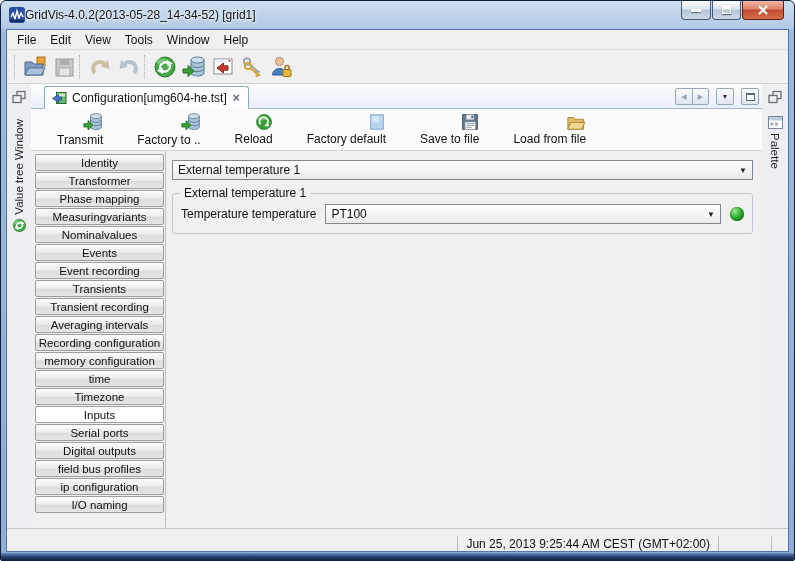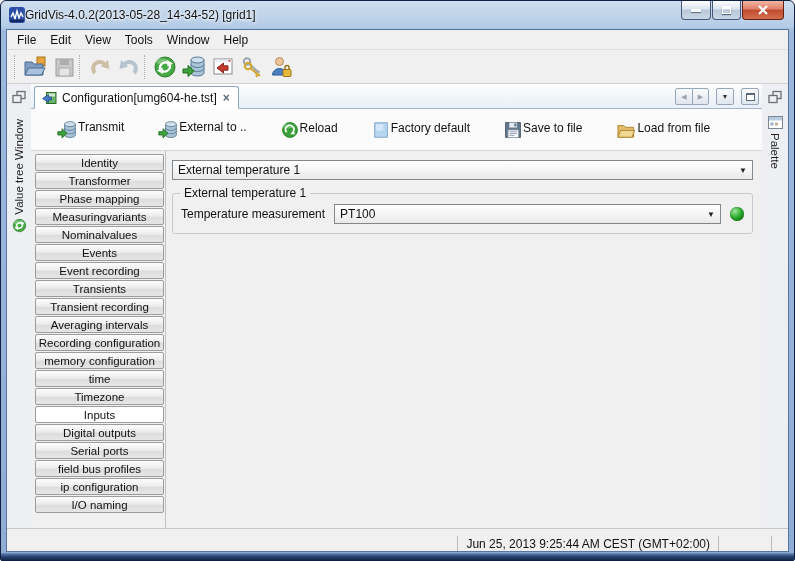--- a/index.html
+++ b/index.html
@@ -41,36 +41,36 @@
   .sidestrip { width:24px; background:#edeff2; display:flex; flex-direction:column; align-items:center; flex:none; }
   .sidestrip.right { width:26px; }
   .dockbtn { margin:5px 0 4px; width:18px; height:16px; display:flex; align-items:center; justify-content:center; }
   .vlabel-up { writing-mode:vertical-rl; transform:rotate(180deg); font-size:11.5px; color:#222; margin:4px 0 3px; }
   .vlabel-down { writing-mode:vertical-rl; font-size:11.5px; color:#222; margin:3px 0; }
   .stripbtn { display:flex; flex-direction:column; align-items:center; margin-top:6px; }
 
   .center { flex:1; min-width:0; display:flex; flex-direction:column; }
 
   .tabbar { height:25px; background:linear-gradient(180deg,#fcfdfe 0%,#e9eff7 100%); border-bottom:1px solid #a4b6cc; display:flex; align-items:flex-end; flex:none; }
-  .tab { margin:2px 0 -1px 3px; height:23px; background:#fff; border:1px solid #8ba5c4; border-bottom:1px solid #fff; border-radius:3px 3px 0 0; display:flex; align-items:center; gap:5px; padding:0 7px; }
+  .tab { margin:2px 0 -1px 13px; height:23px; background:#fff; border:1px solid #8ba5c4; border-bottom:1px solid #fff; border-radius:3px 3px 0 0; display:flex; align-items:center; gap:5px; padding:0 7px; }
   .tab-label { font-size:12px; }
   .tab-close { color:#5a6a7a; font-weight:bold; font-size:12px; line-height:12px; padding:0 1px; }
   .tabctrls { margin-left:auto; display:flex; align-items:center; gap:3px; padding:0 3px 3px 0; }
   .tcbtn { height:17px; border:1px solid #96a6ba; background:linear-gradient(180deg,#fafbfd,#dfe6ee); display:flex; align-items:center; justify-content:center; border-radius:2px; }
   .tc-arrows { display:flex; border-radius:2px; overflow:hidden; }
   .tc-arrows .tcbtn { border-radius:0; width:17px; }
   .tc-arrows .tcbtn:first-child { border-radius:2px 0 0 2px; border-right:none; }
   .tc-arrows .tcbtn:last-child { border-radius:0 2px 2px 0; }
   .tcbtn.single { width:18px; margin-left:4px; }
   .arrow-dis { font-size:7px; color:#9aa4ae; }
   .arrow-dn { font-size:7px; color:#333; }
   .glyph-maxdoc { width:9px; height:8px; border:1px solid #5a6878; border-top:2px solid #5a6878; background:#fff; }
 
   .doctoolbar { height:42px; background:#fbfbfb; border-bottom:1px solid #d6d6d6; display:flex; align-items:center; padding-left:22px; gap:26px; flex:none; }
-  .docbtn { display:flex; flex-direction:row; align-items:flex-start; gap:1px; padding:2px 4px; font-size:12px; }
+  .docbtn { display:flex; flex-direction:column; align-items:flex-end; gap:1px; padding:2px 4px; font-size:12px; }
 
   .contentrow { flex:1; display:flex; min-height:0; background:#f0f0f0; }
   .catlist { width:134px; padding:3px 1px 0 4px; display:flex; flex-direction:column; gap:1px; flex:none; }
   .cat { height:17px; font-size:11.5px; display:flex; align-items:center; justify-content:center;
     background:linear-gradient(180deg,#fdfdfd 0%,#ececec 48%,#dddddd 55%,#e6e6e6 100%);
     border:1px solid #9c9c9c; border-radius:2px; white-space:nowrap;text-align:right; }
   .cat.selected { background:#ffffff; }
 
   .panel { flex:1; border-left:1px solid #c2c2c2; padding:9px 9px 0 6px; min-width:0; }
   .combo { height:20px; border:1px solid #7f8档8f; border:1px solid #7f878f; background:linear-gradient(180deg,#ffffff 0%,#f4f4f4 55%,#e9e9e9 100%);
@@ -276,21 +276,21 @@
           </div>
           <div class="docbtn">
             <span>
               <svg width="20" height="20" viewBox="0 0 24 24">
                 <path d="M9 5 v13 a6.5 3 0 0 0 13 0 V5" fill="#a9c4d8" stroke="#5a7a92"></path>
                 <path d="M9 9.5 a6.5 3 0 0 0 13 0 M9 13.5 a6.5 3 0 0 0 13 0" fill="none" stroke="#5a7a92"></path>
                 <ellipse cx="15.5" cy="5" rx="6.5" ry="3" fill="#cfe0ec" stroke="#5a7a92"></ellipse>
                 <path d="M1 14 h5 v-3.5 l6 5.5 -6 5.5 V18 H1 z" fill="#3fa03f" stroke="#1d6e1d"></path>
               </svg>
             </span>
-            <span>External to ..</span>
+            <span>Factory to ..</span>
           </div>
           <div class="docbtn">
             <span>
               <svg width="18" height="18" viewBox="0 0 24 24">
                 <circle cx="12" cy="12" r="10" fill="#3aa03a" stroke="#1e7a1e"></circle>
                 <ellipse cx="9" cy="7" rx="6" ry="3" fill="#7cc87c" opacity="0.8"></ellipse>
                 <path d="M7.5 15 a5.5 5.5 0 1 1 9 -1" fill="none" stroke="#fff" stroke-width="2.2"></path>
                 <polygon points="18.5,17.5 12.5,17.5 17,11.5" fill="#fff"></polygon>
               </svg>
             </span>
@@ -338,37 +338,37 @@
               <div class="cat">Events</div>
               <div class="cat">Event recording</div>
               <div class="cat">Transients</div>
               <div class="cat">Transient recording</div>
               <div class="cat">Averaging intervals</div>
               <div class="cat">Recording configuration</div>
               <div class="cat">memory configuration</div>
               <div class="cat">time</div>
               <div class="cat">Timezone</div>
               <div class="cat selected">Inputs</div>
+              <div class="cat">Serial ports</div>
               <div class="cat">Digital outputs</div>
-              <div class="cat">Serial ports</div>
               <div class="cat">field bus profiles</div>
               <div class="cat">ip configuration</div>
               <div class="cat">I/O naming</div>
             </div>
 
           <div class="panel">
             <div class="combo">
               <span>External temperature 1</span>
               <span class="arr">▼</span>
             </div>
 
             <div class="groupbox">
               <span class="legend">External temperature 1</span>
               <div class="fieldrow">
-                <span class="flabel">Temperature measurement</span>
+                <span class="flabel">Temperature temperature</span>
                 <div class="combo">
                   <span>PT100</span>
                   <span class="arr">▼</span>
                 </div>
                 <span class="led"></span>
               </div>
             </div>
           </div>
         </div>
       </div>

